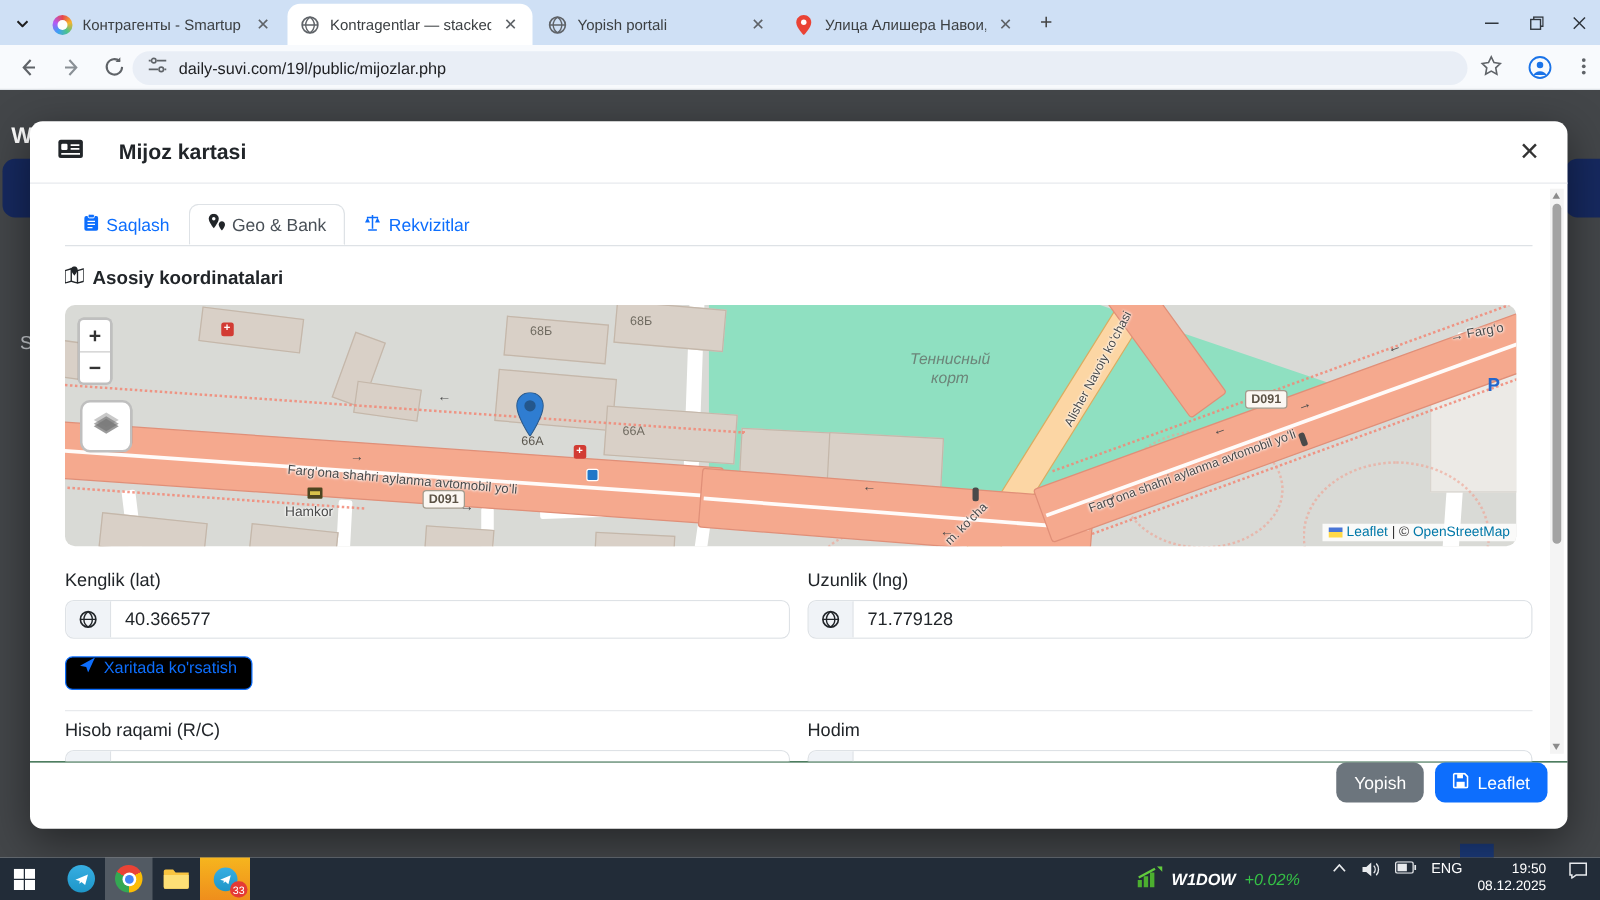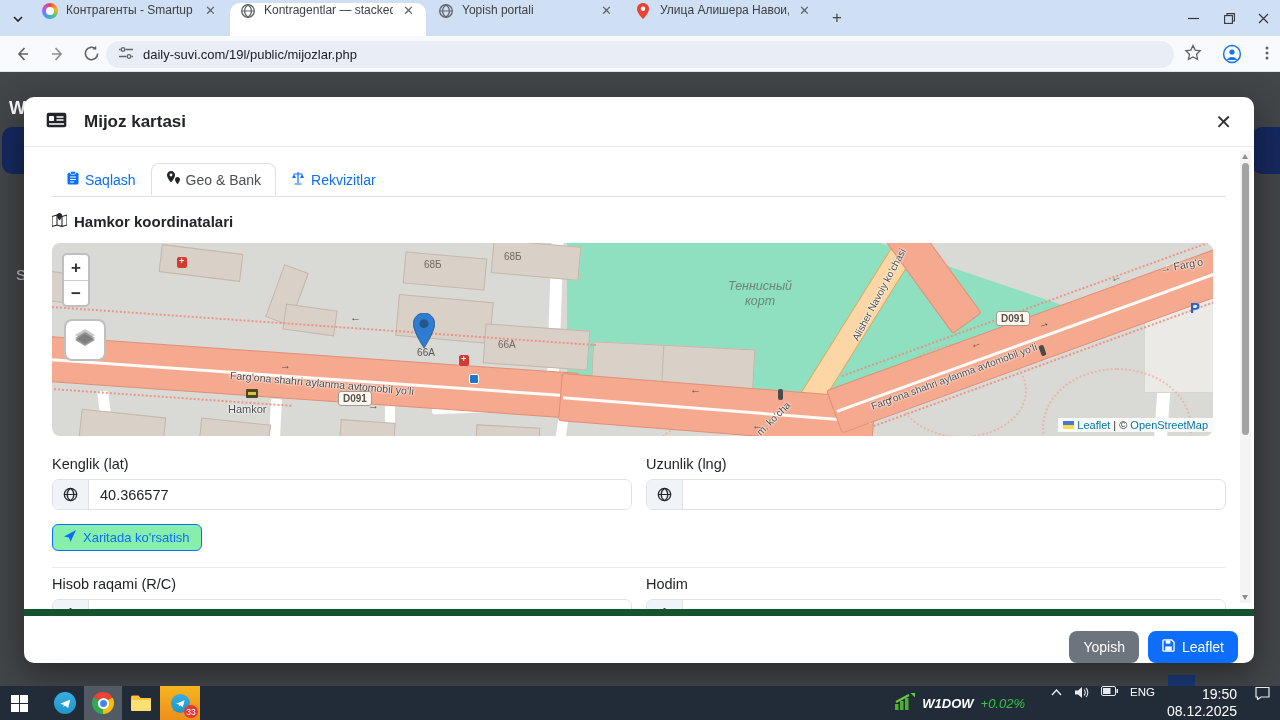--- a/index.html
+++ b/index.html
@@ -4,21 +4,21 @@
 <style>
   * { margin:0; padding:0; box-sizing:border-box; }
   html,body { width:1280px; height:720px; }
   .screen { position:relative; width:1280px; height:720px; overflow:hidden;
             font-family:"Liberation Sans","DejaVu Sans",sans-serif; background:#fff; color:#212529; }
 
   
   .tabstrip { position:absolute; left:0; top:0; width:1280px; height:36px; background:#cfe0f5; }
   .tabsearch { position:absolute; left:8px; top:9px; width:20px; height:20px; border-radius:50%;
                display:flex; align-items:center; justify-content:center; color:#1f1f1f; font-size:11px; }
-  .ctab { position:absolute; top:3px; height:33px; width:196px; display:flex; 
+  .ctab { position:absolute; top:3px; height:33px; width:196px; display:flex; align-items:center;
           gap:8px; padding:0 10px; border-radius:10px 10px 0 0; }
   .ctab.active { background:#fff; }
   .ctab .ttl { flex:1; font-size:12px; color:#3c4043; white-space:nowrap; overflow:hidden; }
   .ctab .x { font-size:13px; color:#5f6368; padding:0 2px; }
   .fav { width:16px; height:16px; flex:0 0 16px; position:relative; }
   .fav-smartup { border-radius:50%; background:conic-gradient(#e5484d,#f7b32b,#4cc38a,#3e9ef7,#b658f5,#e5484d); }
   .fav-smartup::after { content:""; position:absolute; left:4px; top:4px; width:8px; height:8px; border-radius:50%; background:#fdfdfd; }
   .newtab { position:absolute; left:832px; top:8px; font-size:17px; color:#444; }
   .wctl { position:absolute; top:0; height:36px; width:34px; display:flex; align-items:center; justify-content:center; color:#30363d; }
   .toolbar { position:absolute; left:0; top:36px; width:1280px; height:36px; background:#f8fafd; border-bottom:1px solid #dfe3e8; }
@@ -28,21 +28,21 @@
   .omnibox .url { font-size:13px; color:#202124; }
   .tbr-right { position:absolute; top:8px; width:20px; height:20px; color:#5f6368; }
 
   
   .backdrop { position:absolute; left:0; top:72px; width:1280px; height:614px; background:#434649; }
   .frag-navy { position:absolute; background:#16295f; }
 
   
   .modal { position:absolute; left:24px; top:97px; width:1230px; height:566px; background:#fff;
            border-radius:10px; box-shadow:0 10px 34px rgba(0,0,0,.45); }
-  .m-head { height:50px; border-bottom:1px solid #e7eaee; display:flex; align-items:center; padding:2px 22px; gap:17px; }
+  .m-head { height:50px; border-bottom:1px solid #e7eaee; display:flex; align-items:center; padding:2px 22px; gap:28px; }
   .m-title { font-size:17px; font-weight:bold; color:#212529; }
   .m-close { margin-left:auto; font-size:20px; color:#333; line-height:1; }
   .m-body { position:relative; height:462px; padding:16px 28px 0 28px; overflow:hidden; }
   .ntabs { display:flex; border-bottom:1px solid #dee2e6; height:34px; }
   .ntab { display:flex; align-items:center; gap:6px; padding:0 14px; font-size:14px; color:#0d6efd;
           border:1px solid transparent; border-radius:8px 8px 0 0; }
   .ntab.active { color:#495057; background:#fff; border-color:#dee2e6 #dee2e6 #fff; }
   .sect { display:flex; align-items:center; gap:7px; margin:16px 0 13px 0; font-size:15px; font-weight:bold; }
 
   
@@ -80,24 +80,24 @@
   .tl { position:absolute; width:5px; height:11px; background:#4a4a4a; border-radius:2px; }
 
   
   .frow { display:flex; gap:14px; }
   .fcol { flex:1; }
   .flabel { font-size:14.5px; color:#212529; margin-bottom:7px; }
   .igroup { display:flex; height:31px; border:1px solid #dee2e6; border-radius:7px; overflow:hidden; background:#fff; }
   .iaddon { width:36px; background:#f0f3f7; border-right:1px solid #dee2e6; display:flex; align-items:center; justify-content:center; color:#212529; }
   .igroup input { flex:1; border:none; outline:none; font-size:14.5px; color:#212529; padding:0 11px;
                   font-family:"Liberation Sans","DejaVu Sans",sans-serif; background:#fff; }
-  .btn-outline { display:inline-flex; align-items:center; gap:7px; margin-top:14px; height:27px; padding:0 11px;
-                 border:1px solid #0d6efd; color:#0d6efd; border-radius:6px; font-size:13px; background:#86efac; }
+  .btn-outline { display:inline-flex; align-items:flex-start; gap:7px; margin-top:14px; height:27px; padding:0 11px;
+                 border:1px solid #0d6efd; color:#0d6efd; border-radius:6px; font-size:13px; background:#000000; }
   .hr { height:1px; background:#e8eaed; margin-top:16px; }
-  .m-foot { height:54px; border-top:7px solid #14532d; display:flex; align-items:flex-end; justify-content:flex-end; gap:9px; padding:0 16px; }
+  .m-foot { height:54px; border-top:1px solid #14532d; display:flex; align-items:flex-start; justify-content:flex-end; gap:9px; padding:0 16px; }
   .btn { height:32px; padding:0 14px; border-radius:8px; font-size:14px; display:inline-flex; align-items:center; gap:7px; border:none; }
   .btn-sec { background:#6c757d; color:#fff; }
   .btn-pri { background:#0d6efd; color:#fff; }
 
   
   .msbar { position:absolute; right:3px; top:4px; width:11px; height:452px; background:#f4f4f4; z-index:40; }
   .msb-arr { position:absolute; left:2px; width:0; height:0; border-left:3.5px solid transparent; border-right:3.5px solid transparent; }
   .msb-up { top:3px; border-bottom:5px solid #8c8c8c; }
   .msb-dn { bottom:3px; border-top:5px solid #8c8c8c; }
   .msb-th { position:absolute; left:2px; top:12px; width:7px; height:272px; background:#a3a3a3; border-radius:4px; }
@@ -110,21 +110,21 @@
   .orange-tile { width:40px; height:34px; background:linear-gradient(#f6b51e,#ef8e1c); position:relative;
                  display:flex; align-items:center; justify-content:center; }
   .badge33 { position:absolute; right:2px; bottom:2px; min-width:14px; height:13px; background:#e53935; color:#fff;
              border-radius:7px; font-size:8.5px; display:flex; align-items:center; justify-content:center; padding:0 2px; }
   .tgc { width:22px; height:22px; border-radius:50%; background:linear-gradient(#37aee2,#1e96c8);
          display:flex; align-items:center; justify-content:center; }
   .widget { display:flex; align-items:center; gap:7px; margin-left:auto; font-size:13px;font-style:italic; }
   .w-name { color:#fff; font-weight:bold; }
   .w-chg { color:#35c246; }
   .tray { display:flex; align-items:flex-start; gap:12px; margin-left:26px; margin-right:10px; font-size:11.5px; }
-  .clock { text-align:right; font-size:14px; line-height:1.25; }
+  .clock { text-align:right; font-size:11px; line-height:1.25; }
 </style>
 </head>
 <body>
 
 <div class="screen">
 
   <div class="tabstrip">
     <div class="tabsearch">
       <svg width="10" height="6" viewBox="0 0 10 6">
           <path d="M1 1l4 4 4-4" fill="none" stroke="#1f1f1f" stroke-width="1.6"></path>
@@ -289,21 +289,21 @@
       </div>
 
       
       <div class="sect">
         <span>
           <svg width="15" height="14" viewBox="0 0 15 14">
               <path d="M0 3.5 5 2v10l-5 1.5zM5 2l5 1.5V13.5L5 12zM10 3.5 15 2v10l-5 1.5z" fill="none" stroke="#212529" stroke-width="1.1"></path>
               <path d="M7.5 0C6 0 4.9 1.1 4.9 2.6c0 2 2.6 4.9 2.6 4.9s2.6-2.9 2.6-4.9C10.1 1.1 9 0 7.5 0z" fill="#212529"></path>
             </svg>
         </span>
-        <span>Hamkor koordinatalari</span>
+        <span>Asosiy koordinatalari</span>
       </div>
 
       
       <div class="map">
 
         <div class="pitch"></div>
 
         <div class="wroad" style="left:497px;top:-5px;width:12px;height:155px;transform:rotate(2deg)"></div>
         <div class="wroad" style="left:380px;top:158px;width:132px;height:11px;transform:rotate(-2deg)"></div>
         <div class="wroad" style="left:218px;top:156px;width:11px;height:40px;transform:rotate(3deg)"></div>
@@ -428,20 +428,21 @@
         </div>
         <div class="fcol">
           <div class="flabel">Uzunlik (lng)</div>
           <div class="igroup">
             <div class="iaddon">
               <svg width="15" height="15" viewBox="0 0 16 16">
                   <circle cx="8" cy="8" r="6.6" fill="none" stroke="#212529" stroke-width="1.4"></circle>
                   <path d="M1.4 8h13.2M8 1.4c-4.8 3.6-4.8 9.6 0 13.2M8 1.4c4.8 3.6 4.8 9.6 0 13.2" fill="none" stroke="#212529" stroke-width="1.2"></path>
                 </svg>
             </div>
+            <input value="71.779128" style="">
           </div>
         </div>
       </div>
 
       
       <div class="btn-outline">
         <span>
           <svg width="12" height="12" viewBox="0 0 12 12">
               <path d="M0 6.5 12 0 6.5 12 5 7.5z" fill="#0d6efd"></path>
             </svg>

